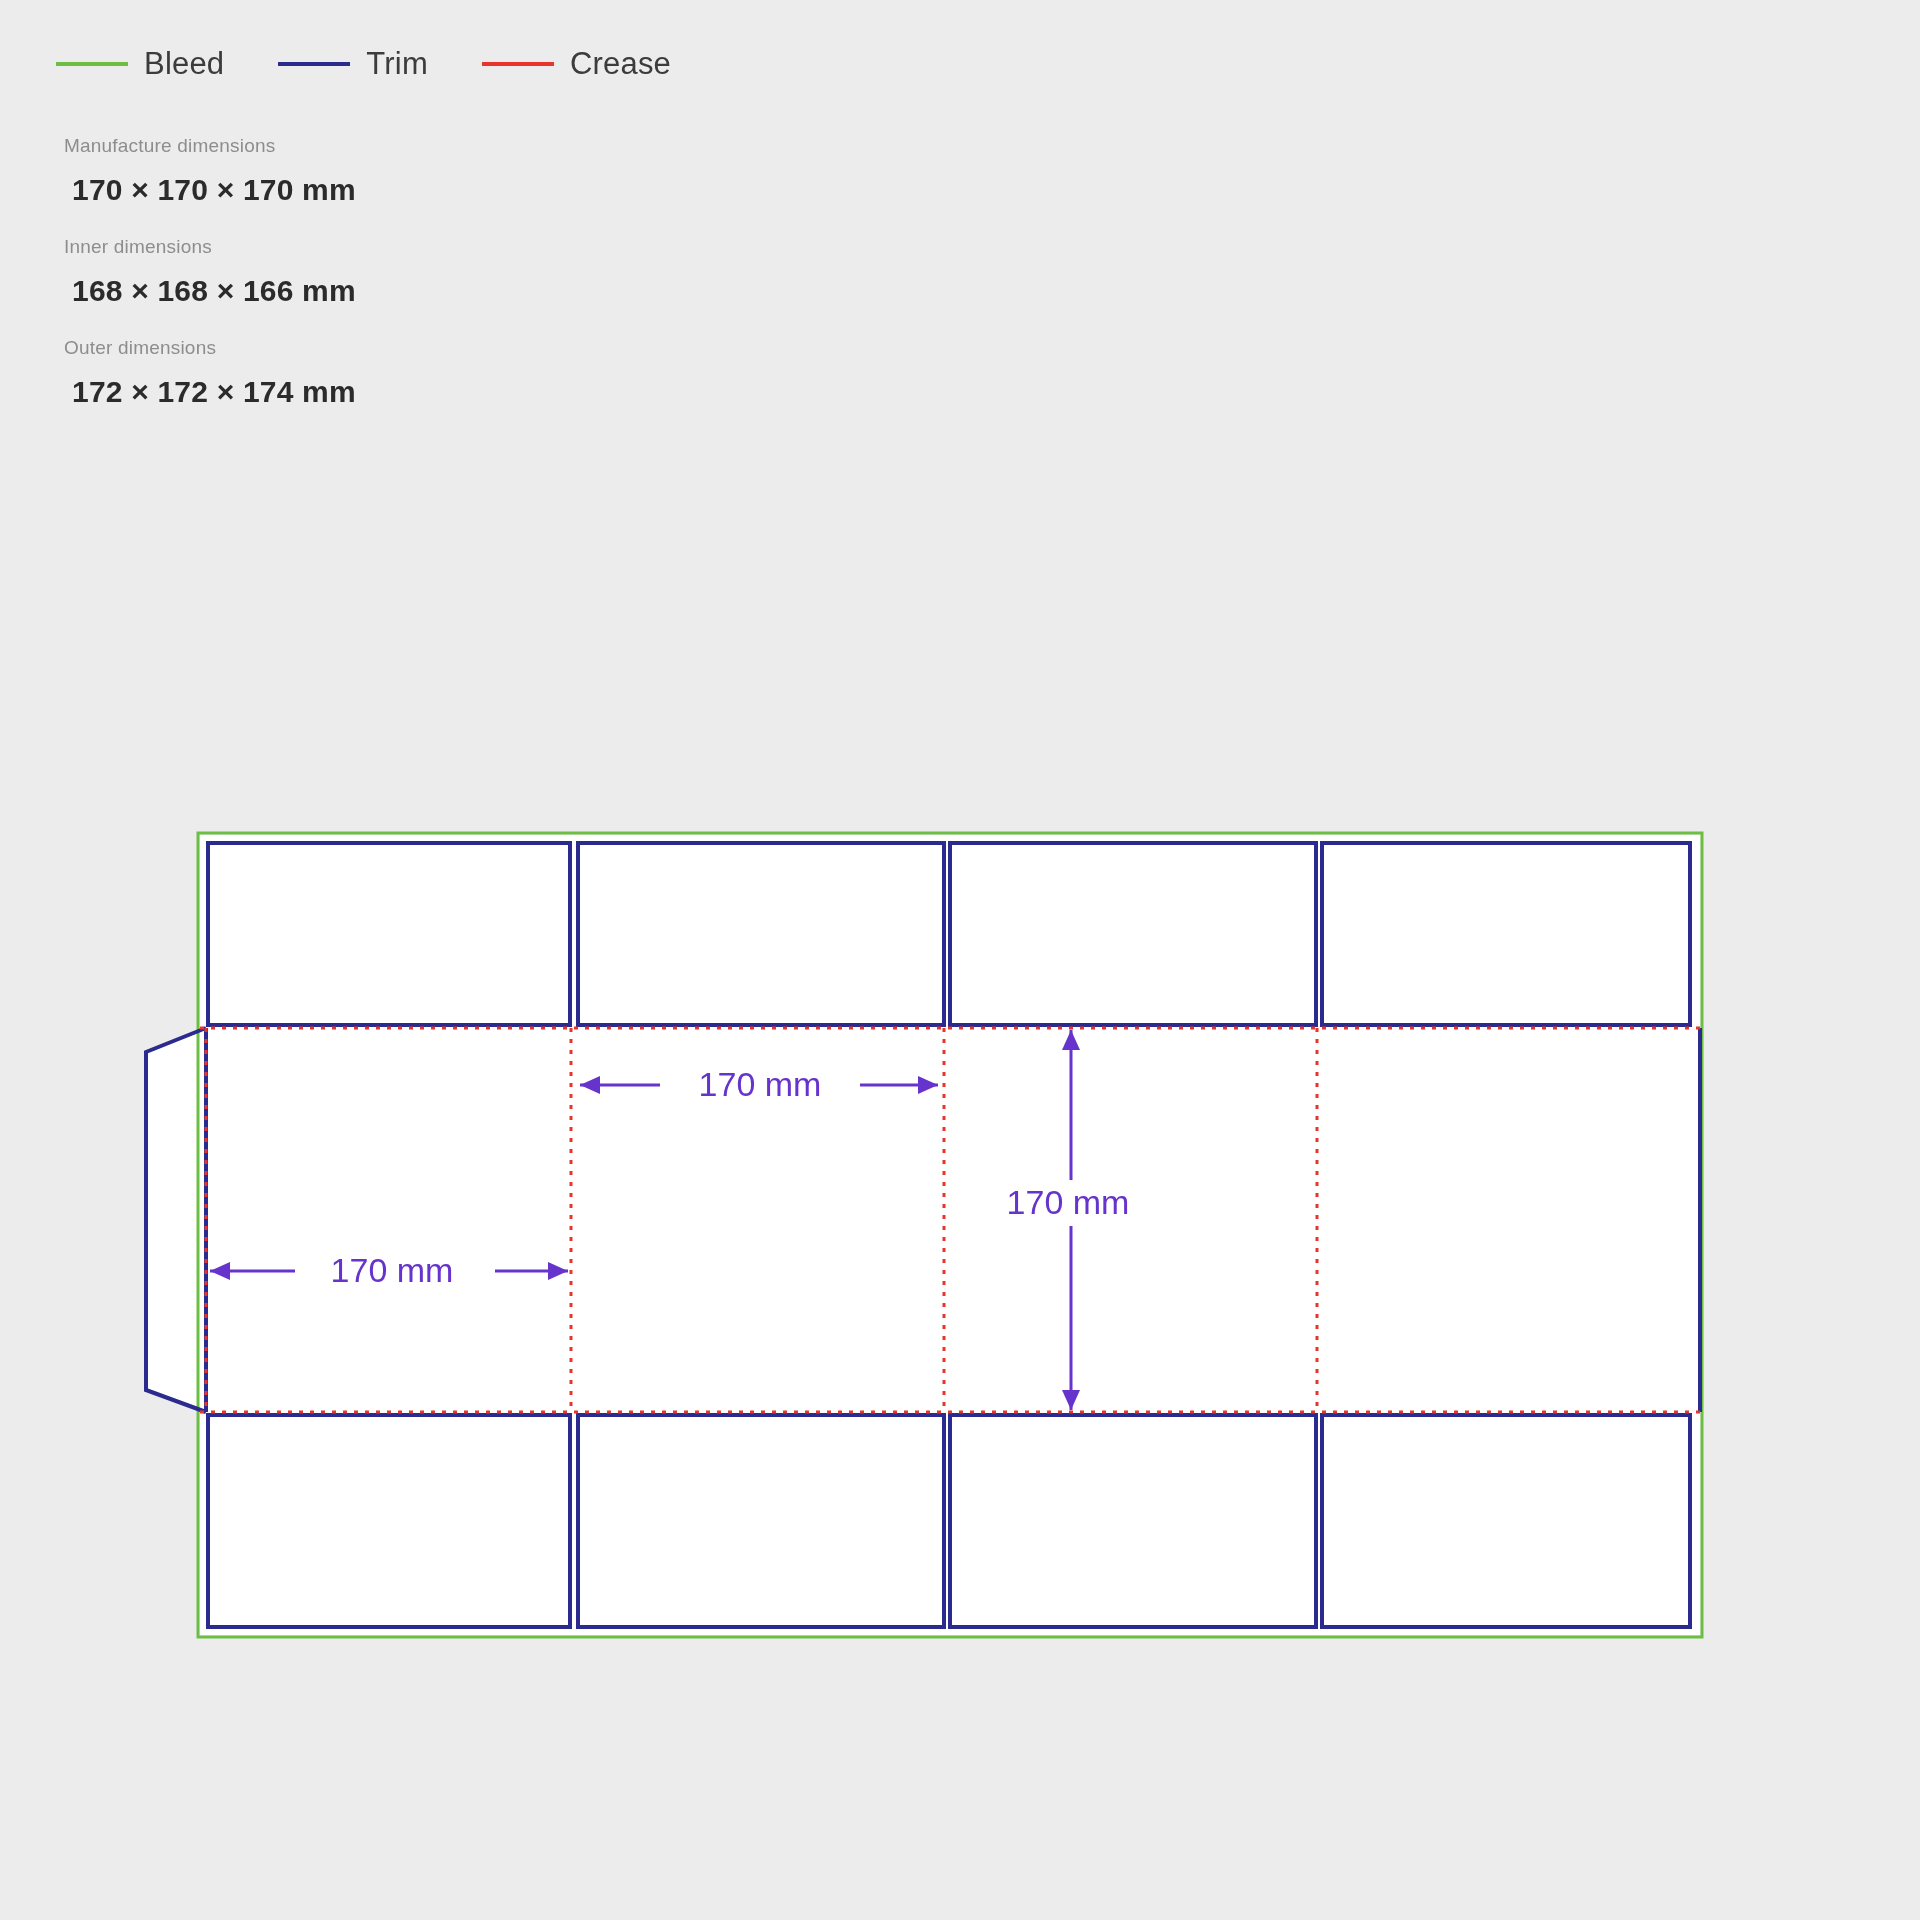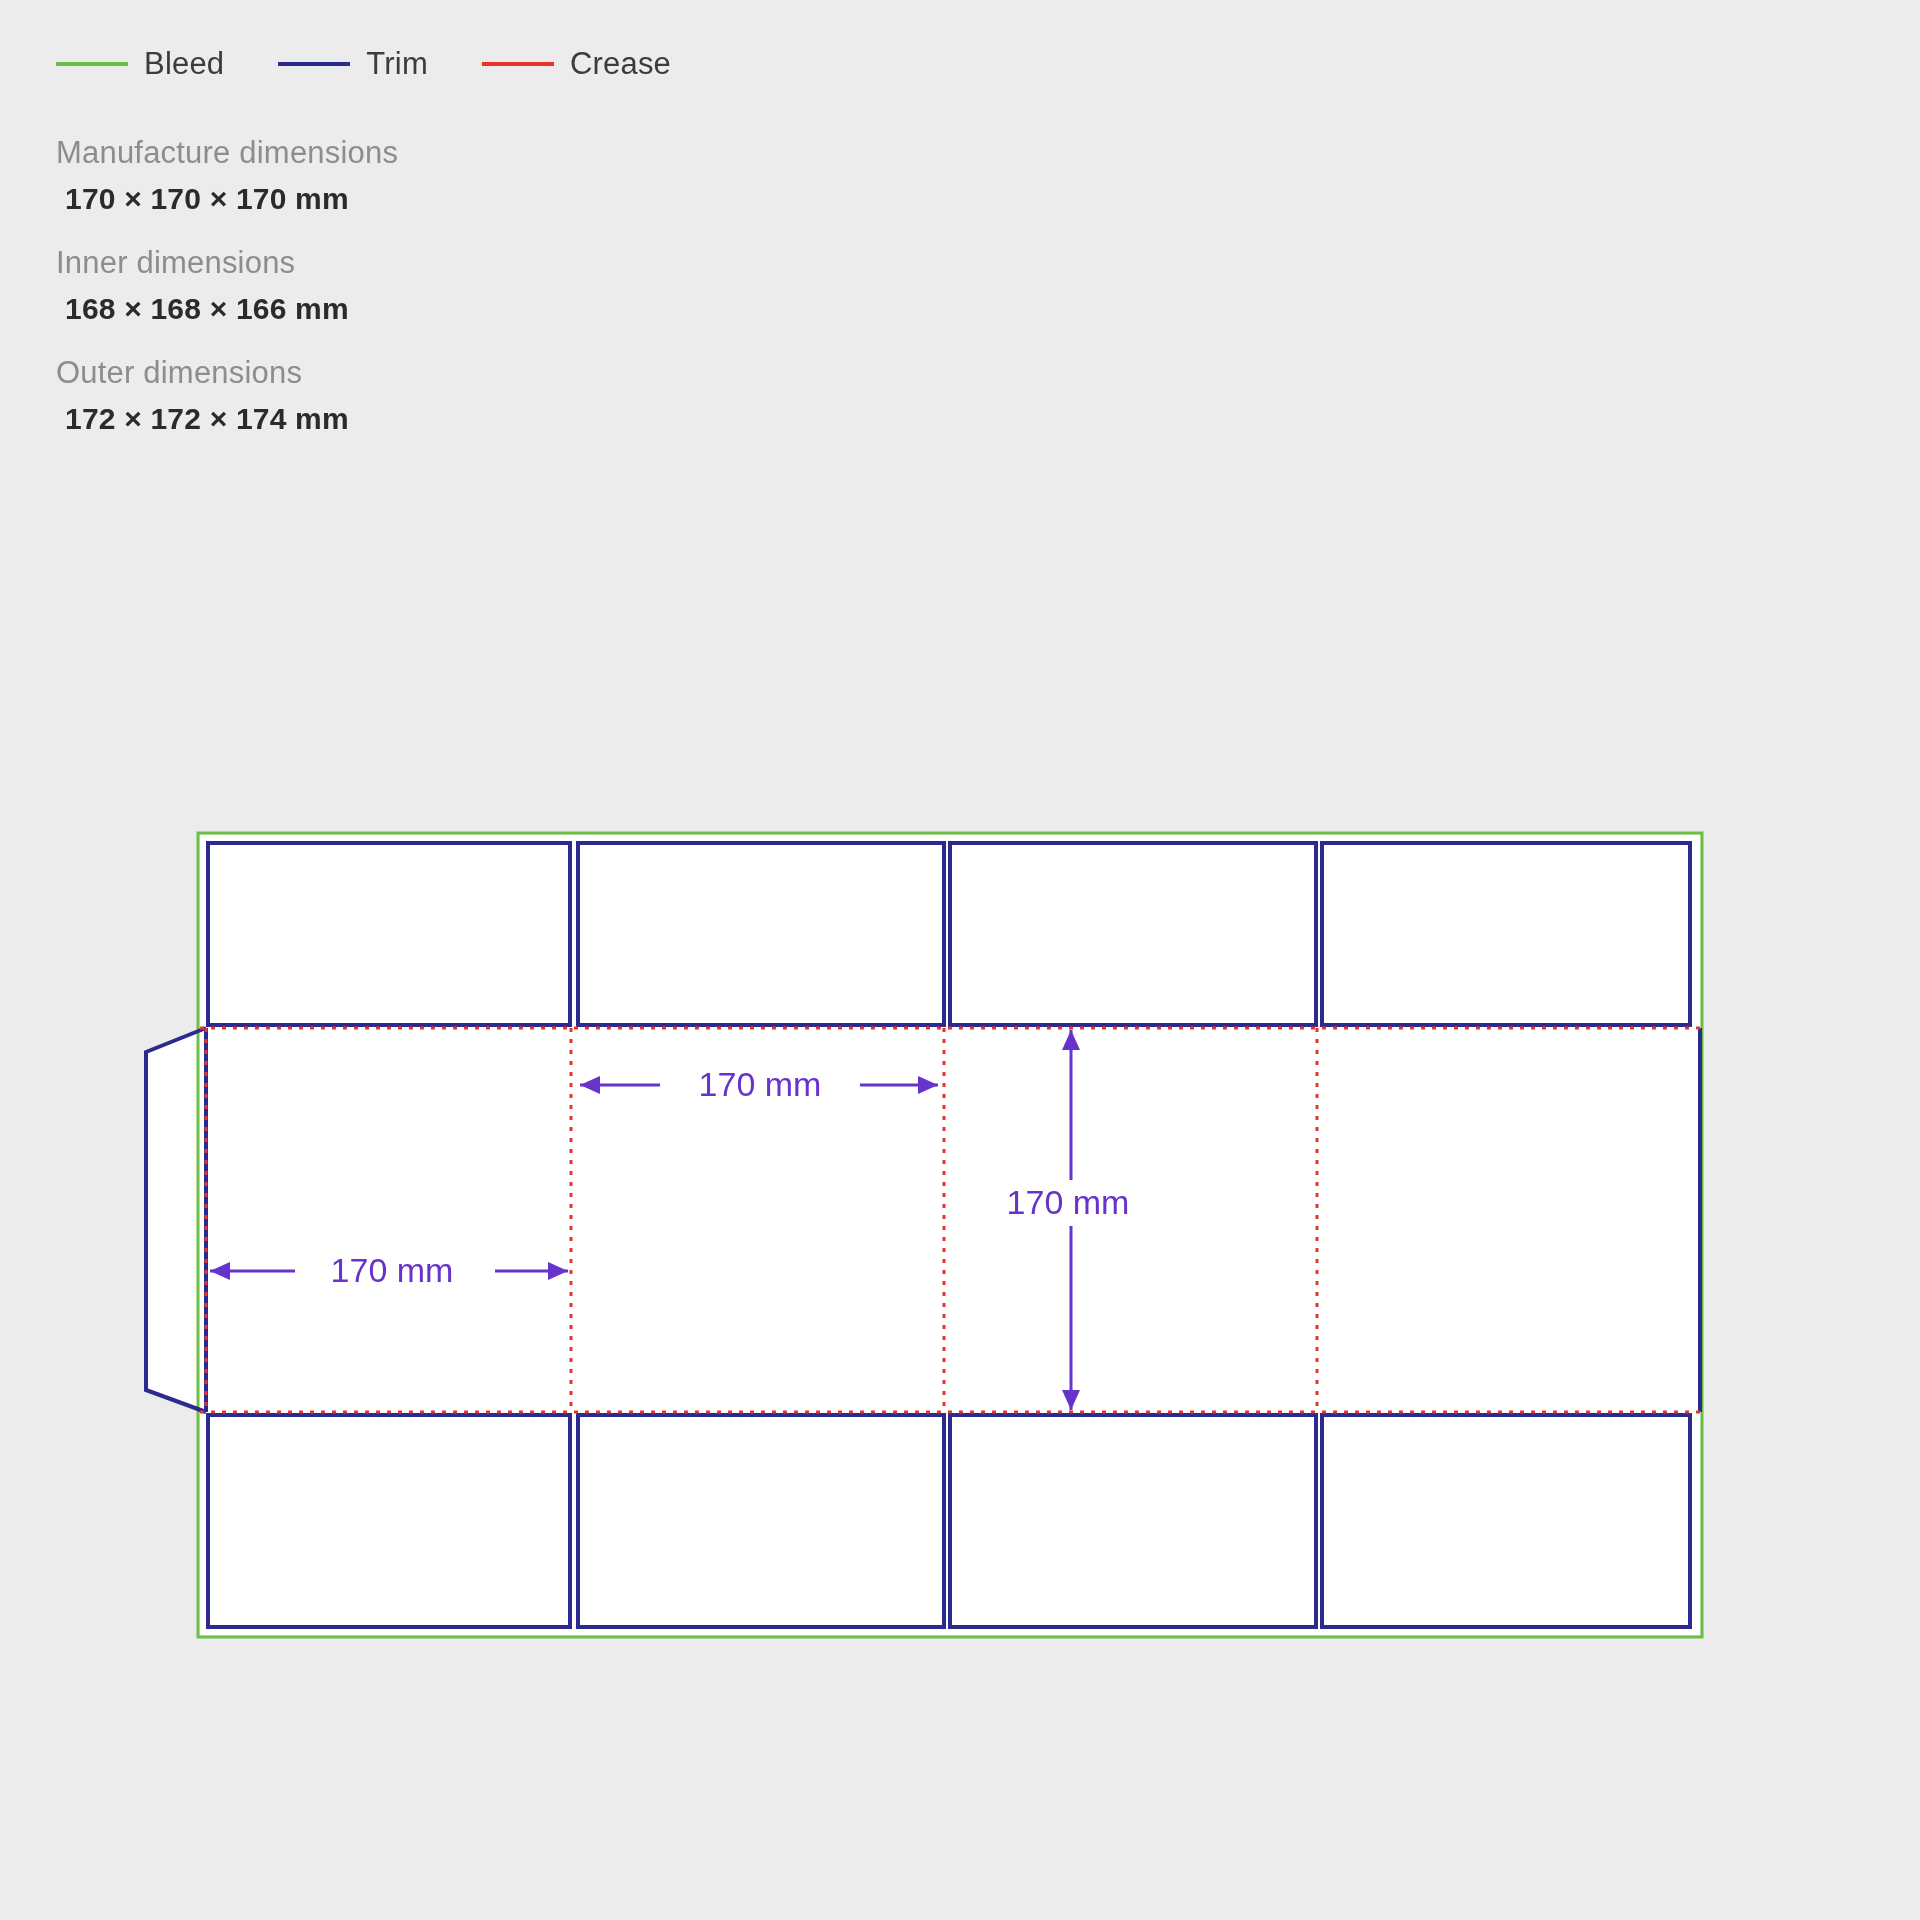--- a/index.html
+++ b/index.html
@@ -46,30 +46,30 @@
   .info {
     position: absolute;
     left: 56px;
     top: 135px;
     width: 700px;
   }
   .info-group {
     margin-bottom: 29px;
   }
   .info-title {
-    font-size: 31px;
+    font-size: 19px;
     color: #8d8d8d;
-    margin: 0 0 11px 0;
+    margin: 0 0 11px 8px;
     letter-spacing: 0.2px;
   }
   .info-value {
     font-size: 30px;
     font-weight: bold;
     color: #2b2b2b;
-    margin: 9px;
+    margin: 16px;
     letter-spacing: 0.2px;
   }
 
   
   .dieline-wrap {
     position: absolute;
     left: 0;
     top: 790px;
     width: 1556px;
     height: 900px;

